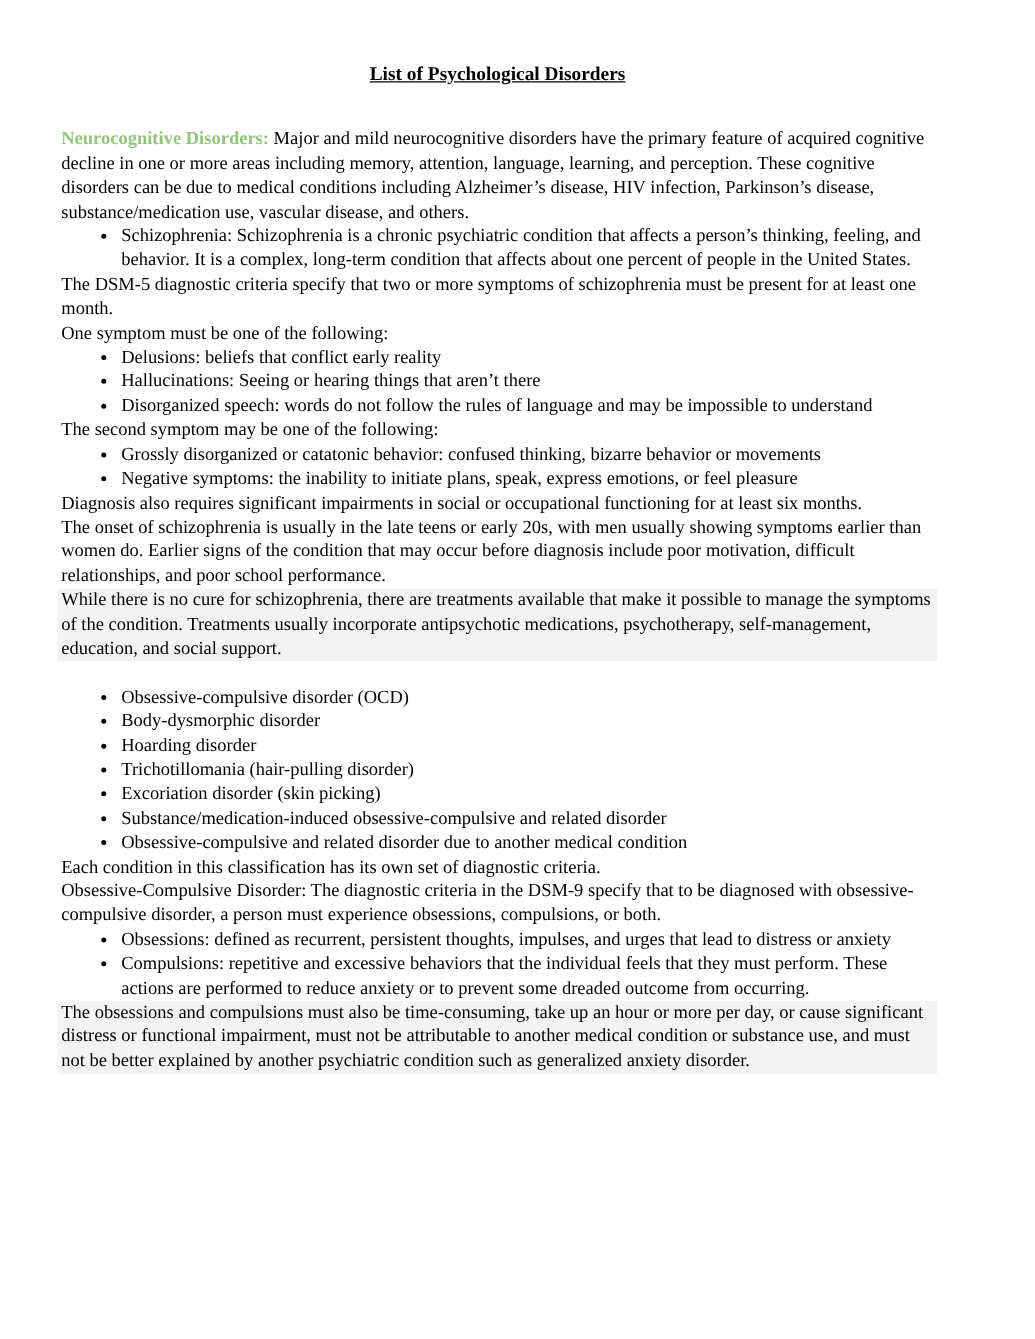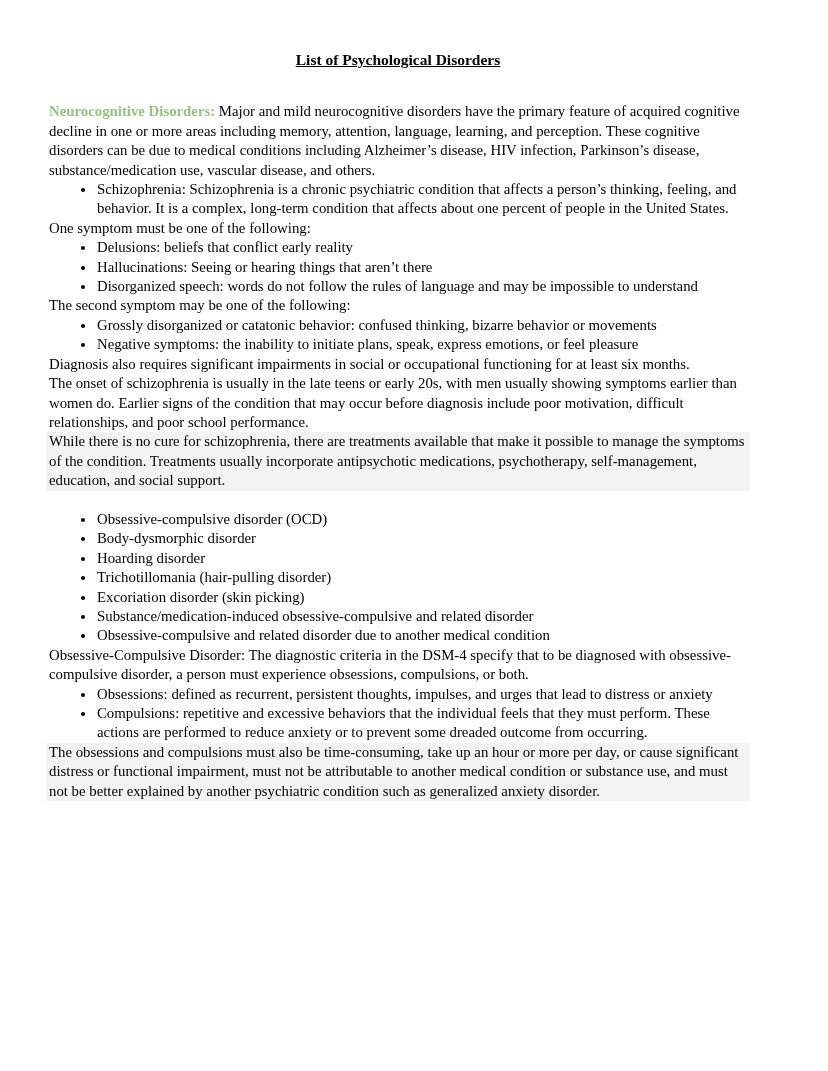--- a/index.html
+++ b/index.html
@@ -55,20 +55,21 @@
 
   <h1 class="doc-title">List of Psychological Disorders</h1>
 
   <section>
     <p class="para"><span class="heading-green">Neurocognitive Disorders:</span><span> Major and mild neurocognitive disorders have the primary feature of acquired cognitive decline in one or more areas including memory, attention, language, learning, and perception. These cognitive disorders can be due to medical conditions including Alzheimer’s disease, HIV infection, Parkinson’s disease, substance/medication use, vascular disease, and others.</span></p>
 
     <ul class="bullets">
       <li><span class="bold">Schizophrenia:</span><span> Schizophrenia is a chronic psychiatric condition that affects a person’s thinking, feeling, and behavior. It is a complex, long-term condition that affects about one percent of people in the United States.</span></li>
     </ul>
 
+    <p class="para">The DSM-5 diagnostic criteria specify that two or more symptoms of schizophrenia must be present for at least one month.</p>
     <p class="para">One symptom must be one of the following:</p>
 
     <ul class="bullets">
       <li><span class="bold">Delusions</span><span>: beliefs that conflict early reality</span></li>
       <li><span class="bold">Hallucinations</span><span>: Seeing or hearing things that aren’t there</span></li>
       <li><span class="bold">Disorganized speech</span><span>: words do not follow the rules of language and may be impossible to understand</span></li>
     </ul>
 
     <p class="para">The second symptom may be one of the following:</p>
 
@@ -89,21 +90,22 @@
     <ul class="bullets">
       <li>Obsessive-compulsive disorder (OCD)</li>
       <li>Body-dysmorphic disorder</li>
       <li>Hoarding disorder</li>
       <li>Trichotillomania (hair-pulling disorder)</li>
       <li>Excoriation disorder (skin picking)</li>
       <li>Substance/medication-induced obsessive-compulsive and related disorder</li>
       <li>Obsessive-compulsive and related disorder due to another medical condition</li>
     </ul>
 
-    <p class="para">Obsessive-Compulsive Disorder: The diagnostic criteria in the DSM-4 specify that to be diagnosed with obsessive-compulsive disorder, a person must experience obsessions, compulsions, or both.</p>
+    <p class="para">Each condition in this classification has its own set of diagnostic criteria.</p>
+    <p class="para">Obsessive-Compulsive Disorder: The diagnostic criteria in the DSM-9 specify that to be diagnosed with obsessive-compulsive disorder, a person must experience obsessions, compulsions, or both.</p>
 
     <ul class="bullets">
       <li><span class="bold">Obsessions</span><span>: defined as recurrent, persistent thoughts, impulses, and urges that lead to distress or anxiety</span></li>
       <li><span class="bold">Compulsions</span><span>: repetitive and excessive behaviors that the individual feels that they must perform. These actions are performed to reduce anxiety or to prevent some dreaded outcome from occurring.</span></li>
     </ul>
 
     <p class="para highlight">The obsessions and compulsions must also be time-consuming, take up an hour or more per day, or cause significant distress or functional impairment, must not be attributable to another medical condition or substance use, and must not be better explained by another psychiatric condition such as generalized anxiety disorder.</p>
   </section>
 
 </div>

